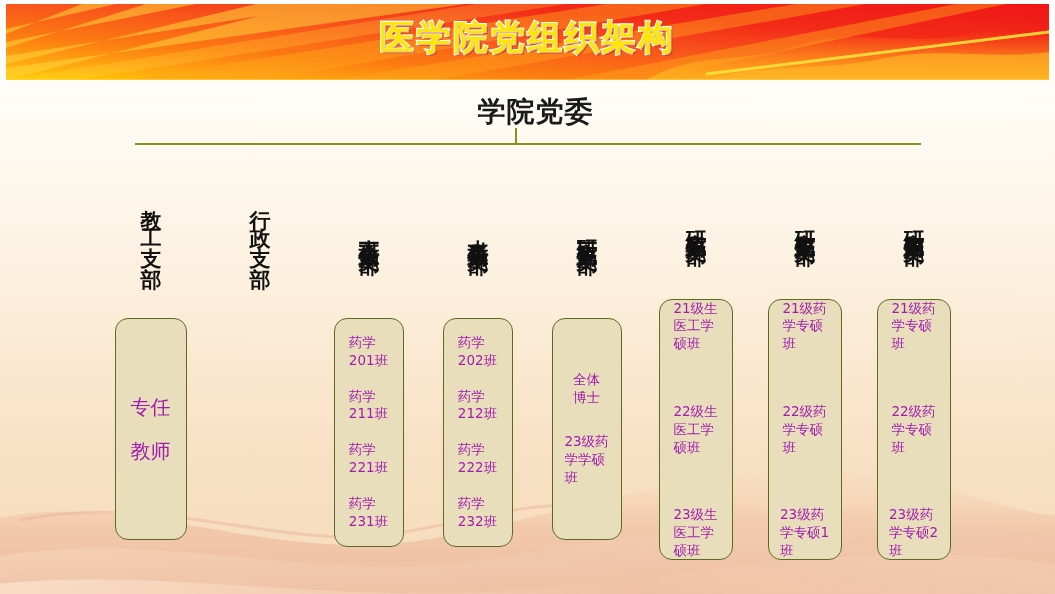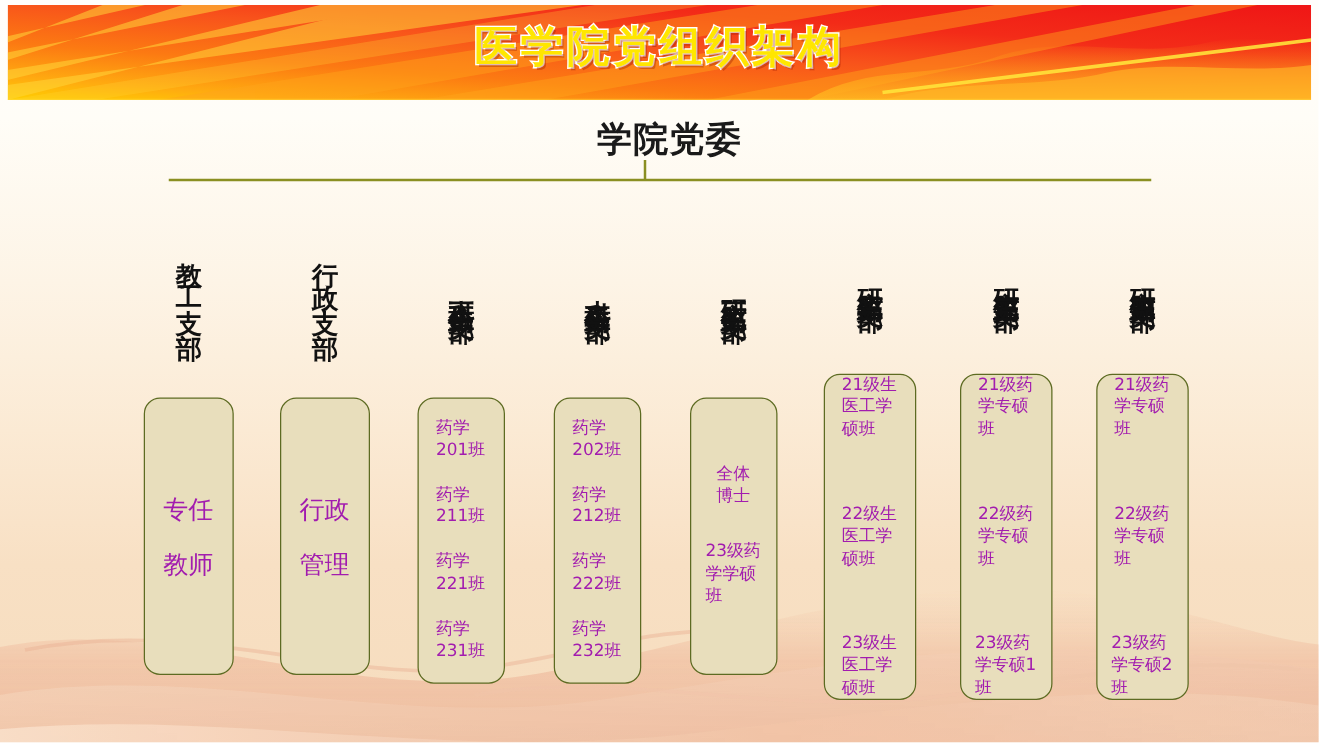--- a/index.html
+++ b/index.html
@@ -250,24 +250,20 @@
     <div class="column">
       <div class="branch-label wide">教工支部</div>
       <div class="dept-box">
         <div class="box-entry big">专任</div>
         <div class="box-entry big">教师</div>
       </div>
     </div>
 
     <div class="column">
       <div class="branch-label wide">行政支部</div>
-      <div class="dept-box">
-        <div class="box-entry big">行政</div>
-        <div class="box-entry big">管理</div>
-      </div>
     </div>
 
     <div class="column">
       <div class="branch-label tight">本科生第一支部</div>
       <div class="dept-box w2">
         <div class="box-entry">药学
 201班</div>
         <div class="box-entry">药学
 211班</div>
         <div class="box-entry">药学

